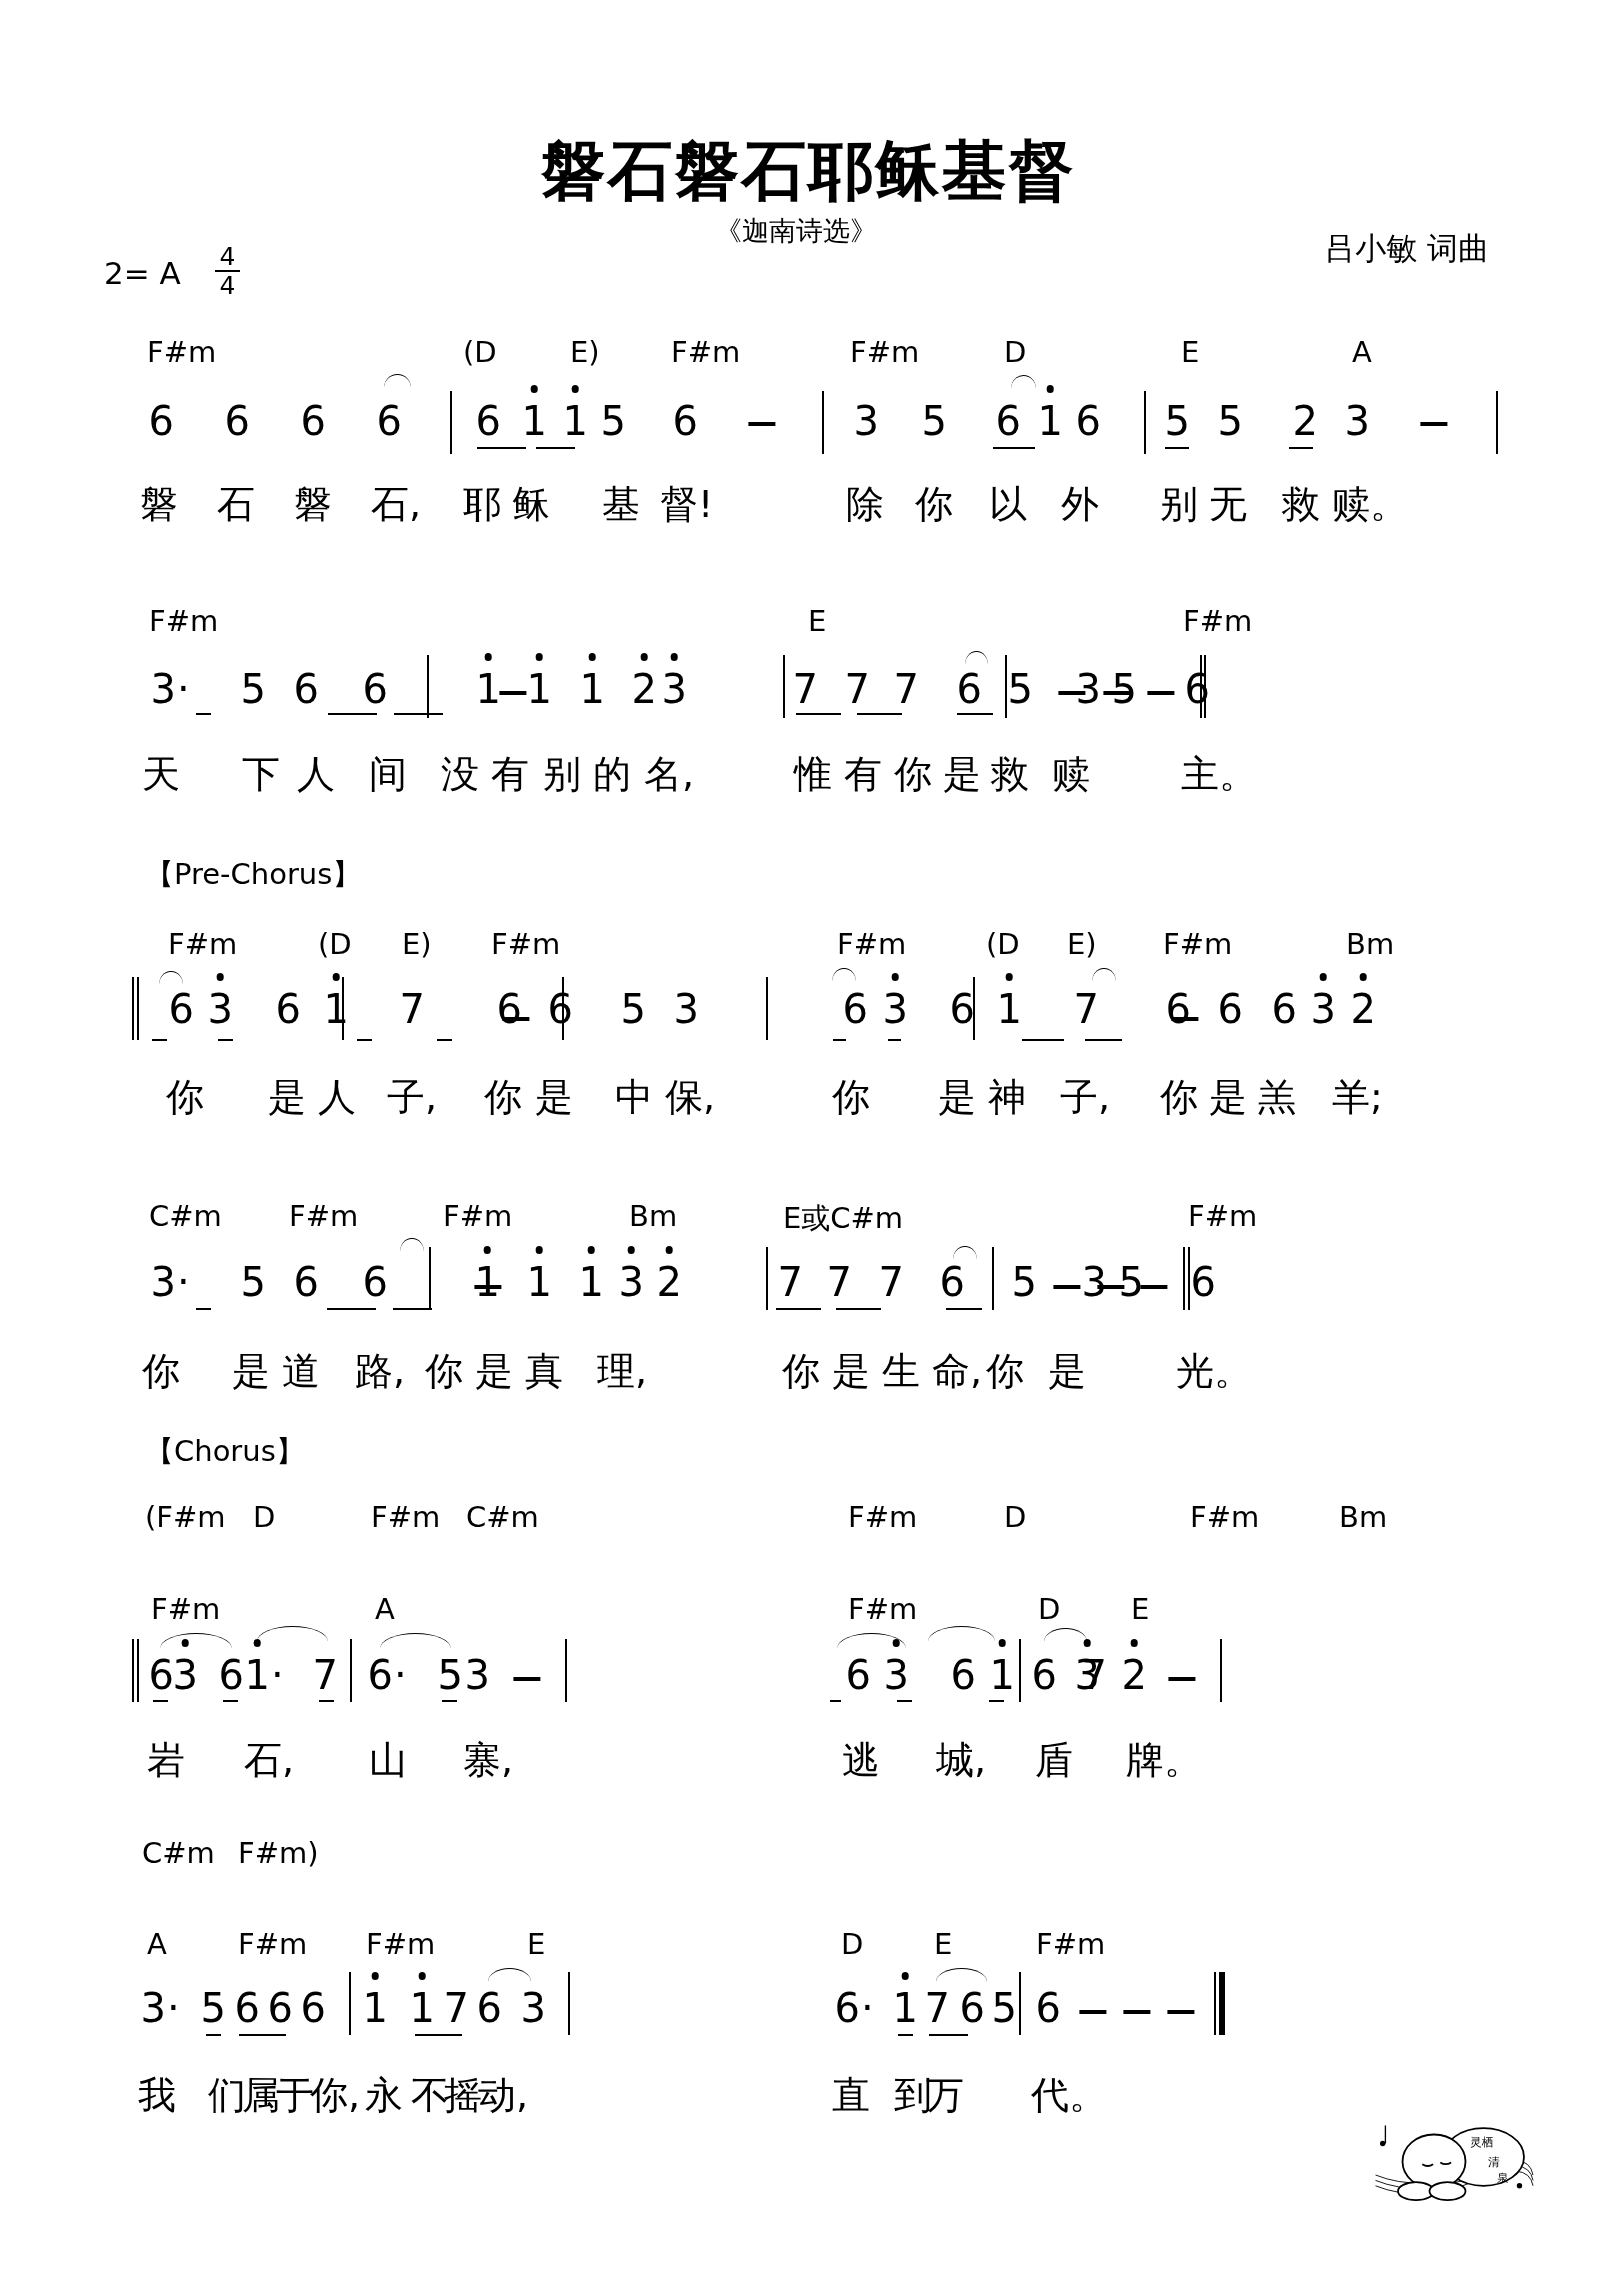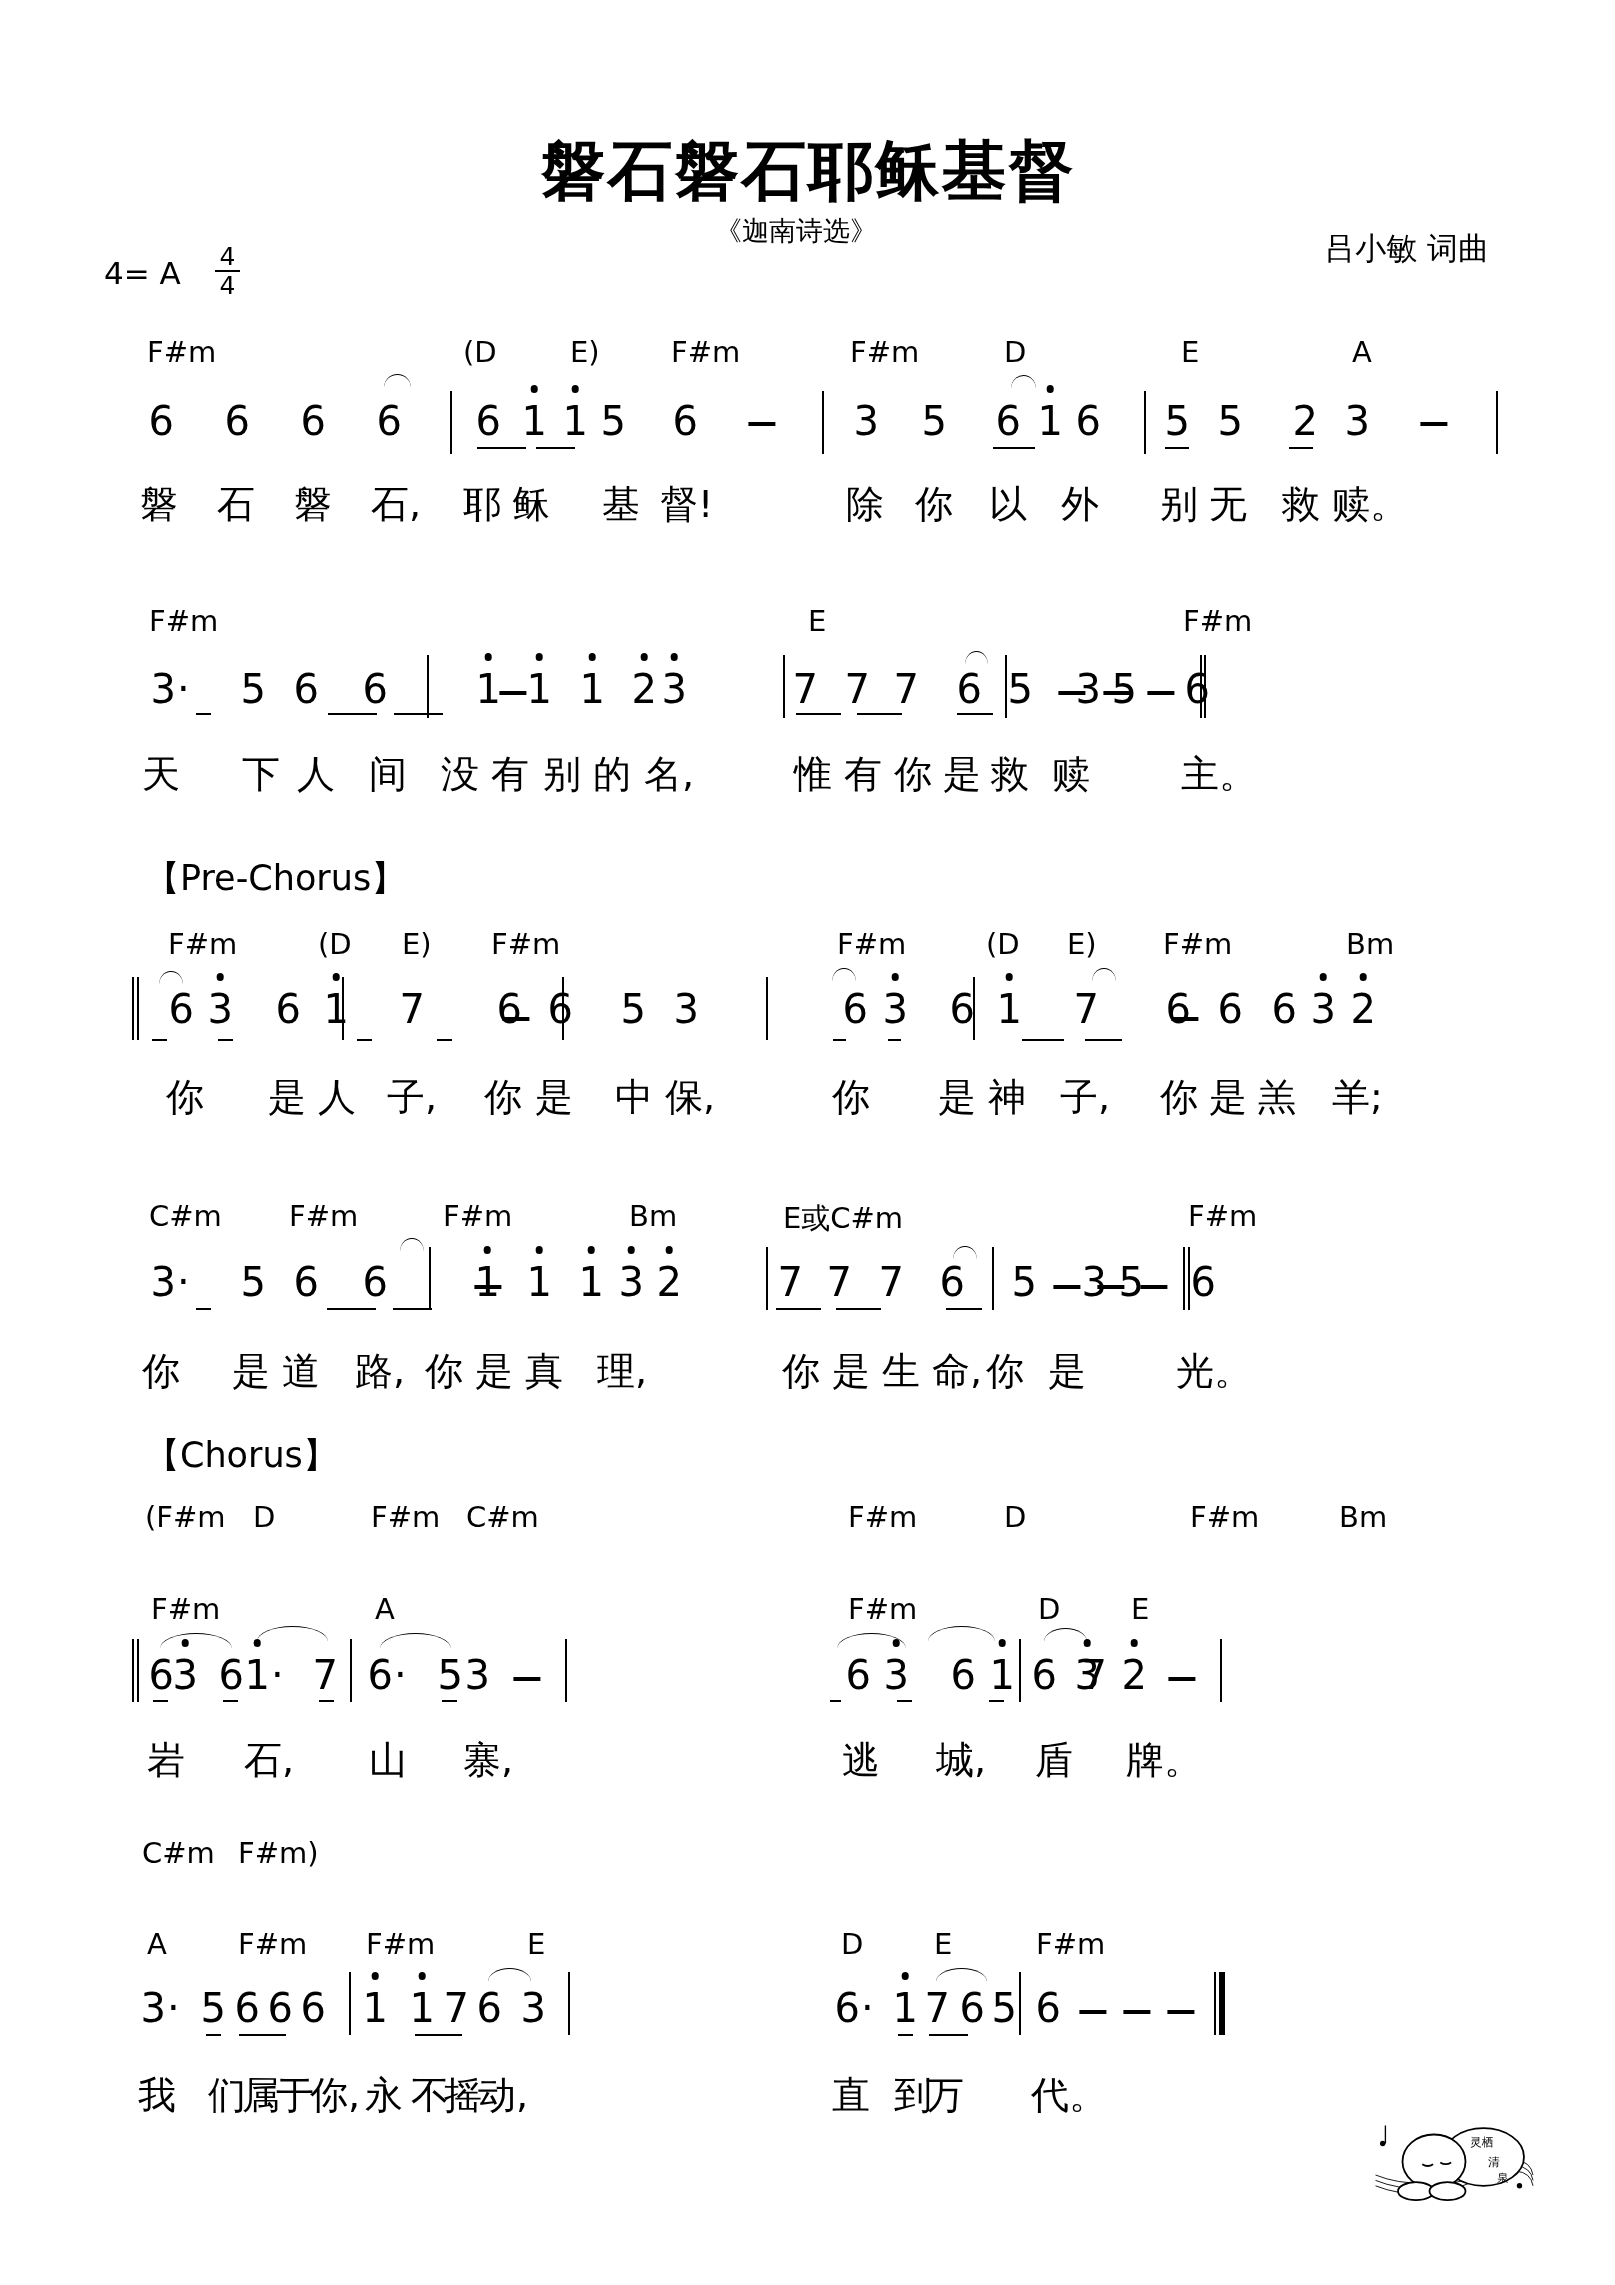--- a/index.html
+++ b/index.html
@@ -15,31 +15,31 @@
   .chord { font-size:29px; }
   .note { font-size:40px; text-align:center; width:33px; transform:translateX(-16.3px); }
   .note .d { display:inline-block; position:relative; }
   .dot-hi { position:absolute; left:50%; top:-12.7px; width:7.2px; height:7.2px; margin-left:-3.6px; border-radius:50%; background:#000; }
   .aug { font-size:40px; }
   .ul { position:absolute; height:1.8px; background:#000; }
   .dash { position:absolute; height:3.6px; width:27px; background:#000; transform:translateX(-13.6px); }
   .bl { position:absolute; width:1.8px; background:#000; }
   .blt { position:absolute; width:6.3px; background:#000; }
   .lyric { font-size:38px; }
-  .section { font-size:35px;text-align:center; }
+  .section { font-size:29px;text-align:center; }
   .slur { position:absolute; border-top:1.8px solid #000; border-radius:50% 50% 0 0 / 100% 100% 0 0; height:12.7px; }
   .logo { position:absolute; left:1366px; top:2121px; width:172px; height:90px; }
 </style>
 </head>
 <body>
 
 <div class="abs title">磐石磐石耶稣基督</div>
 <div class="abs subtitle">《迦南诗选》</div>
 <div class="abs author">吕小敏 词曲</div>
-<div class="abs key">4= A</div>
+<div class="abs key">2= A</div>
 <div class="tsig">
   <span>4</span>
   <span class="bar"></span>
   <span>4</span>
 </div>
 
 <div class="abs section" style="left:145px; top:855px;">【Pre-Chorus】</div>
 <div class="abs section" style="left:145px; top:1432px;">【Chorus】</div>
 
 <div id="sys0">

